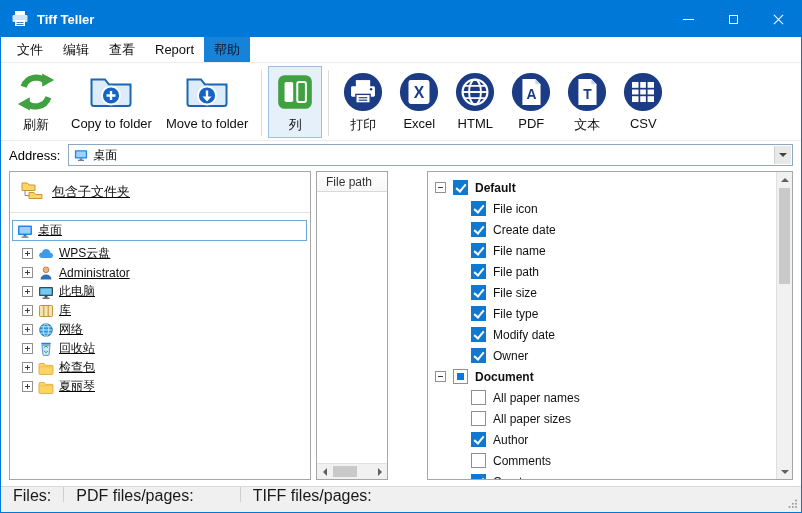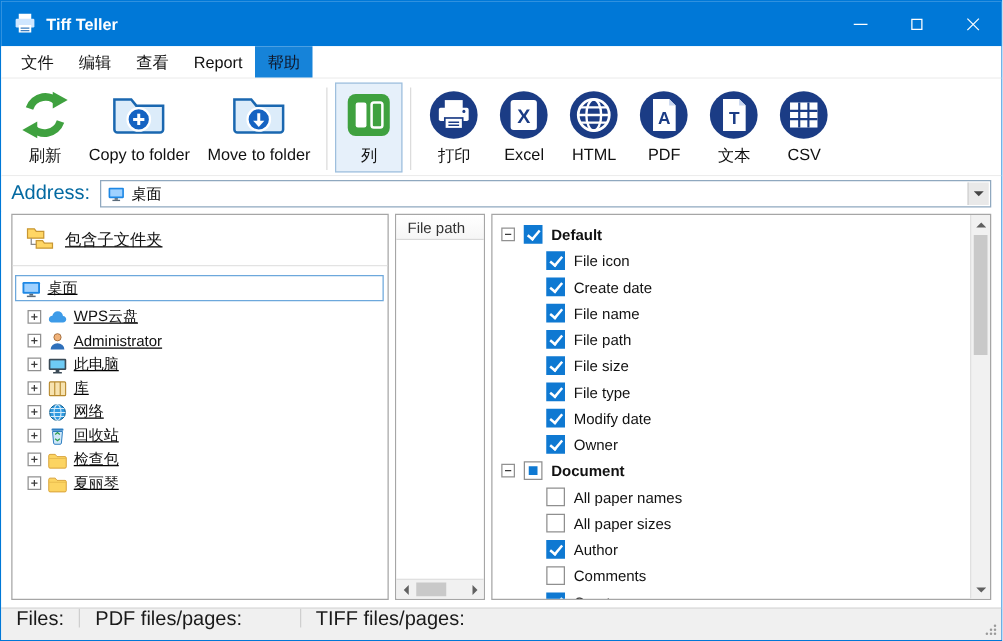--- a/index.html
+++ b/index.html
@@ -28,21 +28,21 @@
   
   .toolbar { flex: 0 0 78px; display: flex; align-items: flex-start; padding: 3px 4px 0 7px; background: #fff; border-bottom: 1px solid #ececec; }
   .tbtn { display: flex; flex-direction: column; align-items: center; padding: 2px 6px 3px; border: 1px solid transparent; }
   .ticon { height: 46px; display: flex; align-items: center; justify-content: center; }
   .tlabel { font-size: 13px; white-space: nowrap; color: #111; margin-top: 1px; }
   .tbtn.selected { background: #e6f0fa; border: 1px solid #9ebfdd; }
   .tsep { width: 1px; background: #dcdcdc; margin: 4px 6px; align-self: stretch; }
 
   
   .addressbar { flex: 0 0 28px; display: flex; align-items: center; padding: 0 8px; gap: 8px; background: #fff; }
-  .addr-label { font-size: 16px; color: #0369a1; }
+  .addr-label { font-size: 13px; color: #000000; }
   .combo { flex: 1; height: 22px; border: 1px solid #8fa8bf; background: #fff; display: flex; align-items: center; gap: 5px; padding-left: 5px; font-size: 12px; position: relative; }
   .combo-arrow { position: absolute; right: 1px; top: 1px; bottom: 1px; width: 17px; background: #e9e9e9; border-left: 1px solid #cfcfcf; display: flex; align-items: center; justify-content: center; }
 
   
   .tri-down { width: 0; height: 0; border-left: 4px solid transparent; border-right: 4px solid transparent; border-top: 4.5px solid #444; }
   .tri-up { width: 0; height: 0; border-left: 4px solid transparent; border-right: 4px solid transparent; border-bottom: 4.5px solid #606060; }
   .tri-dn2 { width: 0; height: 0; border-left: 4px solid transparent; border-right: 4px solid transparent; border-top: 4.5px solid #606060; }
   .tri-left { width: 0; height: 0; border-top: 4px solid transparent; border-bottom: 4px solid transparent; border-right: 4.5px solid #606060; }
   .tri-right { width: 0; height: 0; border-top: 4px solid transparent; border-bottom: 4px solid transparent; border-left: 4.5px solid #606060; }
 
@@ -62,21 +62,21 @@
   .expander.plus::after { content: ""; position: absolute; top: 2px; bottom: 2px; left: 4px; width: 1px; background: #3c3c3c; }
 
   .mid-panel { width: 72px; border: 1px solid #a6a6a6; display: flex; flex-direction: column; overflow: hidden; }
   .col-header { flex: 0 0 20px; border-bottom: 1px solid #d9d9d9; background: linear-gradient(#ffffff, #f6f6f6); font-size: 12px; color: #333; display: flex; align-items: center; padding-left: 9px; }
   .mid-body { flex: 1; background: #fff; }
   .hscroll { flex: 0 0 15px; background: #f1f1f1; border-top: 1px solid #e0e0e0; display: flex; align-items: center; }
   .hs-btn { width: 15px; height: 15px; display: flex; align-items: center; justify-content: center; }
   .hs-track { flex: 1; height: 100%; position: relative; }
   .hs-thumb { position: absolute; left: 1px; top: 2px; bottom: 2px; width: 24px; background: #c9c9c9; }
 
-  .right-panel { flex: 1; border: 1px solid #a6a6a6; display: flex; overflow: hidden; }
+  .right-panel { flex: 1; border: 1px solid #a6a6a6; display: flex; overflow: hidden; margin-left: 34px; }
   .cols-body { flex: 1; padding-top: 5px; font-size: 12px; overflow: hidden; color: #111; }
   .chk-row { height: 21px; display: flex; align-items: center; gap: 7px; }
   .chk-row.group { padding-left: 7px; font-weight: 700; }
   .chk-row.item { padding-left: 43px; }
   .checkbox { width: 15px; height: 15px; position: relative; flex: 0 0 15px; }
   .checkbox.checked { background: #0f79d2; }
   .checkbox.checked::after { content: ""; position: absolute; left: 5px; top: 2px; width: 4px; height: 8px; border: solid #fff; border-width: 0 2px 2px 0; transform: rotate(40deg); }
   .checkbox.unchecked { background: #fff; border: 1px solid #8f8f8f; }
   .checkbox.partial { background: #fff; border: 1px solid #8f8f8f; }
   .checkbox.partial::after { content: ""; position: absolute; left: 3px; top: 3px; right: 3px; bottom: 3px; background: #0f79d2; }

